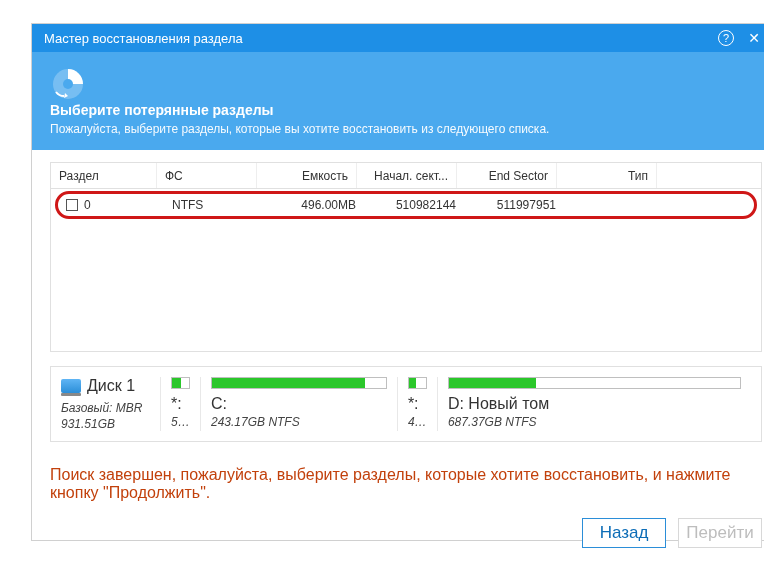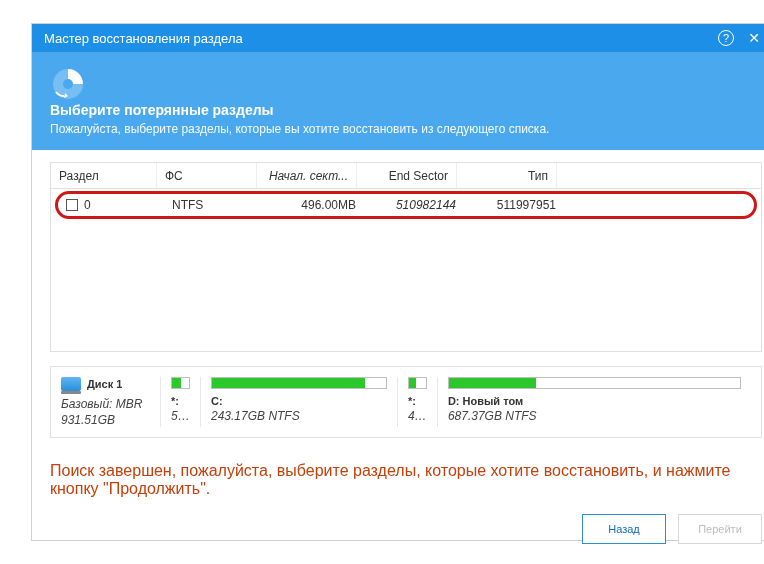--- a/index.html
+++ b/index.html
@@ -14,39 +14,39 @@
   .banner-sub { font-size: 12px; opacity: 0.95; }
   .content { flex: 1; padding: 12px 18px 10px 18px; display: flex; flex-direction: column; }
   .table-wrap { border: 1px solid #e0e0e0; height: 190px; position: relative; }
   .thead { display: flex; border-bottom: 1px solid #e0e0e0; font-size: 12px; color: #333; height: 26px; align-items: center; }
   .th { padding: 0 8px; border-right: 1px solid #eee; height: 100%; display: flex; align-items: center; }
   .trow { display: flex; font-size: 12px; color: #333; height: 28px; align-items: center; border: 3px solid #cf1717; border-radius: 14px; margin: 2px 4px 0 4px; }
   .td { padding: 0 8px; display: flex; align-items: center; height: 100%; }
   .col-part { width: 106px; }
   .col-fs { width: 100px; }
   .col-cap { width: 100px; justify-content: flex-end; text-align: right; }
-  .col-start { width: 100px; justify-content: flex-end; text-align: right; font-style: italic; }
+  .col-start { width: 100px; justify-content: flex-end; text-align: right; }
   .col-end { width: 100px; justify-content: flex-end; text-align: right; }
   .col-type { width: 100px; justify-content: flex-end; text-align: right; }
   .th.col-cap, .th.col-start, .th.col-end, .th.col-type { justify-content: flex-end; }
   .checkbox { width: 12px; height: 12px; border: 1px solid #555; margin-right: 6px; background: #fff; }
   .disk-panel { margin-top: 14px; border: 1px solid #e0e0e0; padding: 10px; display: flex; gap: 10px; }
   .disk-box { border-right: 1px solid #e8e8e8; padding-right: 10px; display: flex; flex-direction: column; font-size: 12px; color: #333; min-width: 0; }
   .disk-box:last-child { border-right: none; }
   .disk-box .bar { height: 12px; border: 1px solid #bfbfbf; margin-bottom: 6px; position: relative; background: #fff; width: 100%; }
   .disk-box .bar .fill { position: absolute; left: 0; top: 0; bottom: 0; background: #2bc72b; }
-  .disk-box .label { font-size: 11px; font-weight: 700; white-space: nowrap; overflow: hidden; text-overflow: ellipsis; }
+  .disk-box .label { font-size: 16px; font-weight: 400; white-space: nowrap; overflow: hidden; text-overflow: ellipsis; }
   .disk-box .sub { font-size: 12px; color: #444; margin-top: 2px; white-space: nowrap; overflow: hidden; text-overflow: ellipsis; font-style: italic; }
   .disk-main { width: 100px; }
   .disk-main .hdr { display: flex; align-items: center; gap: 6px; margin-bottom: 4px; }
   .disk-icon { width: 20px; height: 14px; background: linear-gradient(#5fb5f5,#2b8ed8); border-radius: 2px; position: relative; }
   .disk-icon::after { content:""; position:absolute; left:0; right:0; bottom:-3px; height:3px; background:#888; border-radius:1px; }
   .footer-msg { font-size: 16px; color: #c2410c; padding: 14px 18px 0 18px; }
   .buttons { display: flex; justify-content: flex-end; gap: 12px; padding: 16px 18px 18px 0; }
-  .btn { min-width: 84px; height: 30px; border: 1px solid #2b8ed8; background: #fff; color: #0d6db7; font-size: 11px; display: flex; align-items: center; justify-content: center; cursor: pointer; }
+  .btn { min-width: 84px; height: 30px; border: 1px solid #2b8ed8; background: #fff; color: #0d6db7; font-size: 17px; display: flex; align-items: center; justify-content: center; cursor: pointer; }
   .btn.disabled { border: 1px solid #d8d8d8; color: #bdbdbd; cursor: default; }
   .small-box { width: 30px; }
   .help-icon { border: 1.5px solid #fff; border-radius: 50%; width: 16px; height: 16px; display: flex; align-items: center; justify-content: center; font-size: 11px; }
 </style>
 </head>
 <body>
 
 <div class="window">
   <div class="titlebar">
     <span class="title">Мастер восстановления раздела</span>
@@ -72,20 +72,21 @@
       <div class="banner-title">Выберите потерянные разделы</div>
       <div class="banner-sub">Пожалуйста, выберите разделы, которые вы хотите восстановить из следующего списка.</div>
     </div>
   </div>
 
   <div class="content">
     <div class="table-wrap">
       <div class="thead">
         <div class="th col-part">Раздел</div>
         <div class="th col-fs">ФС</div>
+        <div class="th col-cap">Емкость</div>
         <div class="th col-start">Начал. сект...</div>
         <div class="th col-end">End Sector</div>
         <div class="th col-type">Тип</div>
       </div>
       <div class="trow">
         <div class="td col-part">
           <span class="checkbox"></span>
           <span>0</span>
         </div>
         <div class="td col-fs">NTFS</div>

